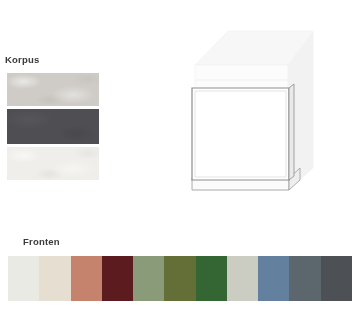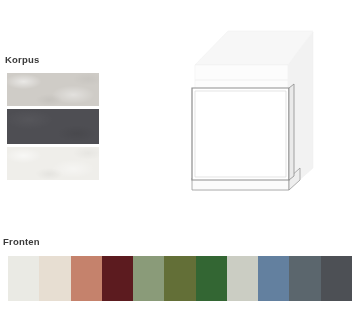--- a/index.html
+++ b/index.html
@@ -15,21 +15,21 @@
   
   .sec-label{
     position:absolute;
     font-size:9.5px;
     font-weight:bold;
     color:#3b3b3b;
     letter-spacing:.2px;
     white-space:nowrap;
   }
   #label-korpus{left:5px;top:54px;}
-  #label-fronten{left:3px;top:236px;}
+  #label-fronten{left:23px;top:236px;}
 
   
   .korpus-group{position:absolute;left:7px;top:73px;width:92px;}
   .korpus-sw{
     position:absolute;left:0;width:92px;
     background-repeat:no-repeat;
   }
   .k0{top:0px;  height:33px;}
   .k1{top:36px; height:35px;}
   .k2{top:74px; height:33px;}

